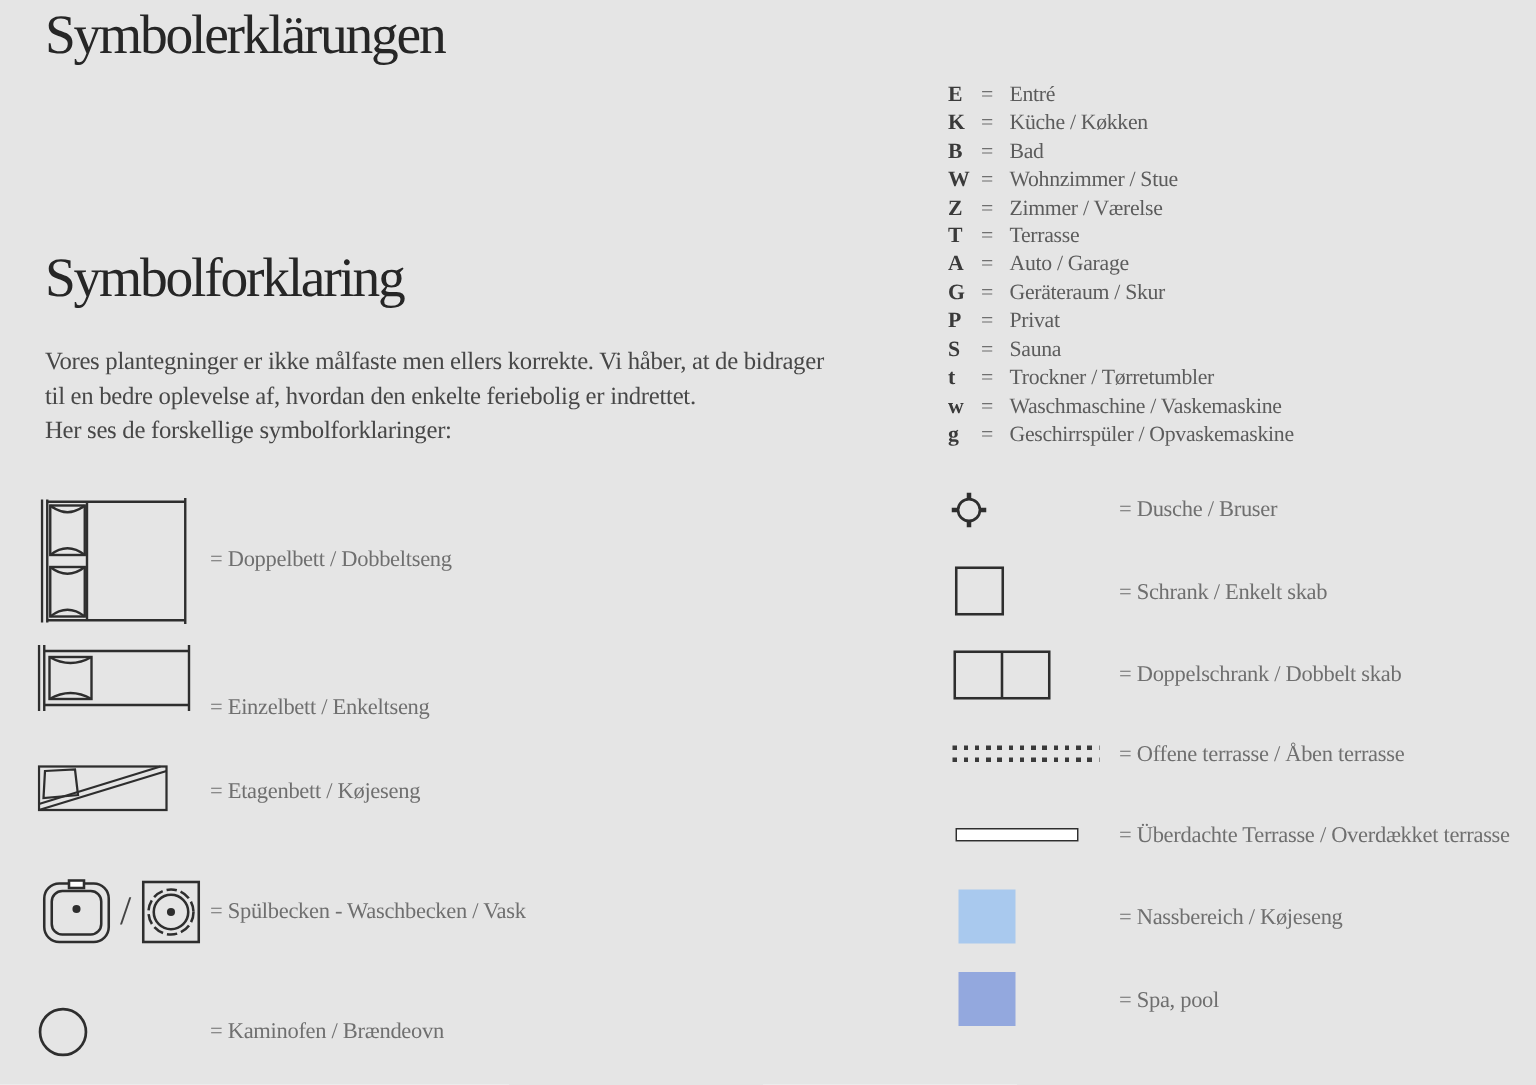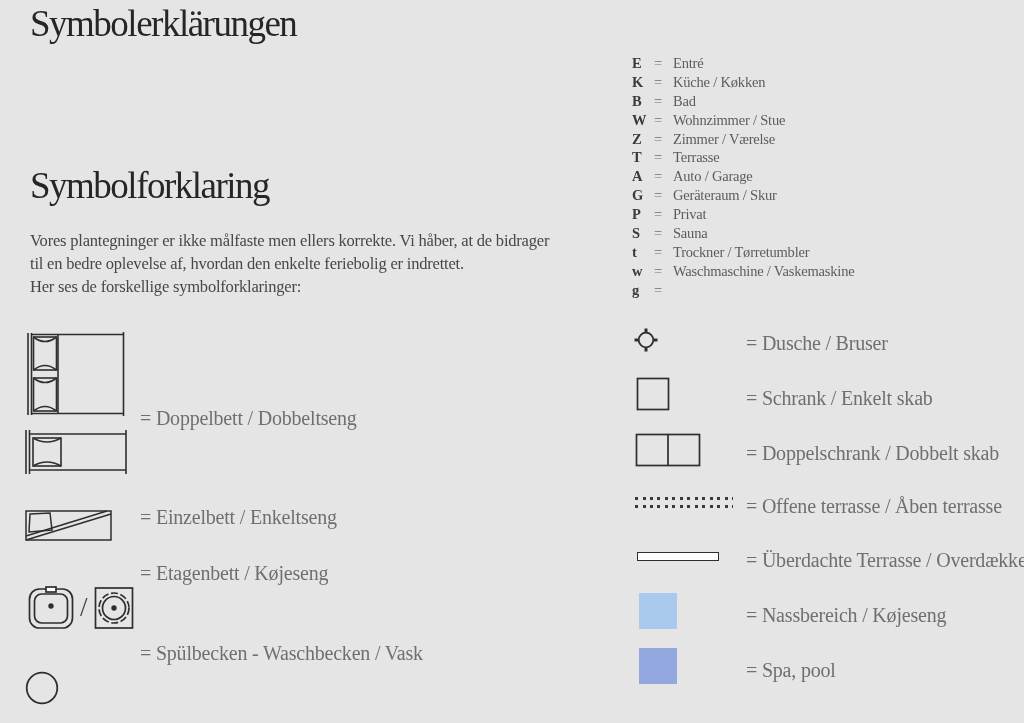--- a/index.html
+++ b/index.html
@@ -22,24 +22,24 @@
     white-space:pre-line;letter-spacing:-0.2px;
   }
   
   .abbr-list{position:absolute;left:632px;top:54px;width:380px;}
   .abbr-row{display:flex;height:18.9px;align-items:center;font-size:14.5px;}
   .abbr-letter{width:22px;font-weight:700;color:#3a3a3a;}
   .abbr-eq{width:19px;color:#6f6f6f;}
   .abbr-text{color:#5c5c5c;letter-spacing:-0.2px;}
   
   .legend-label{
-    position:absolute;font-size:20px;color:#6f6f6f;
+    position:absolute;font-size:15px;color:#6f6f6f;
     letter-spacing:-0.2px;white-space:nowrap;
   }
-  .ll{left:140px;margin-top:42px;}
+  .ll{left:140px;}
   .rl{left:746px;}
   .icon-abs{position:absolute;}
   svg{display:block;}
   .sink-group{position:absolute;left:28px;top:586px;display:flex;align-items:center;gap:6px;}
   .sink-slash{font-size:27px;color:#444;font-weight:400;transform:translateY(-1px);}
   .dot-row{height:3px;width:98px;background:repeating-linear-gradient(90deg,#3a3a3a 0 3px,transparent 3px 7.5px);}
   .dot-row + .dot-row{margin-top:5px;}
   .bar{width:80px;height:7px;border:1.6px solid #2e2e2e;background:#fff;}
   .swatch{width:38px;height:36px;}
 </style>
@@ -111,20 +111,21 @@
         <span class="abbr-text">Trockner / Tørretumbler</span>
       </div>
     <div class="abbr-row">
         <span class="abbr-letter">w</span>
         <span class="abbr-eq">=</span>
         <span class="abbr-text">Waschmaschine / Vaskemaskine</span>
       </div>
     <div class="abbr-row">
         <span class="abbr-letter">g</span>
         <span class="abbr-eq">=</span>
+        <span class="abbr-text">Geschirrspüler / Opvaskemaskine</span>
       </div>
   </div>
 
   <div class="icon-abs" style="left:27px;top:332px">
     <svg width="100" height="84" viewBox="0 0 100 84" fill="none" stroke="#2e2e2e" stroke-width="1.6">
       <line x1="1" y1="1" x2="1" y2="83"></line>
       <line x1="4.5" y1="1" x2="4.5" y2="83"></line>
       <line x1="4.5" y1="2.5" x2="96.5" y2="2.5"></line>
       <line x1="4.5" y1="81.5" x2="96.5" y2="81.5"></line>
       <line x1="96.5" y1="0" x2="96.5" y2="84"></line>

